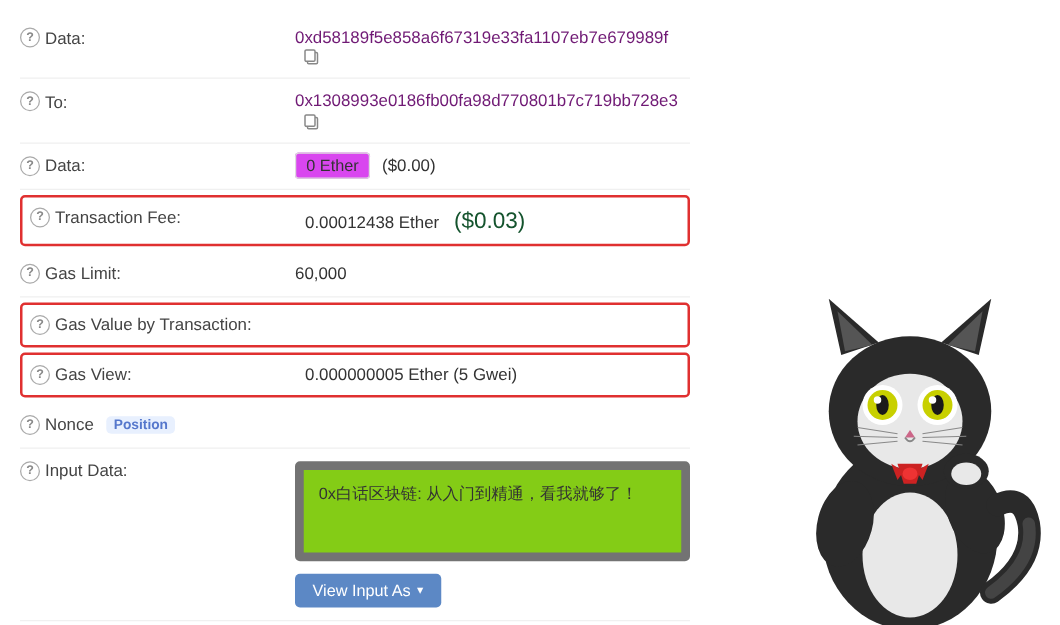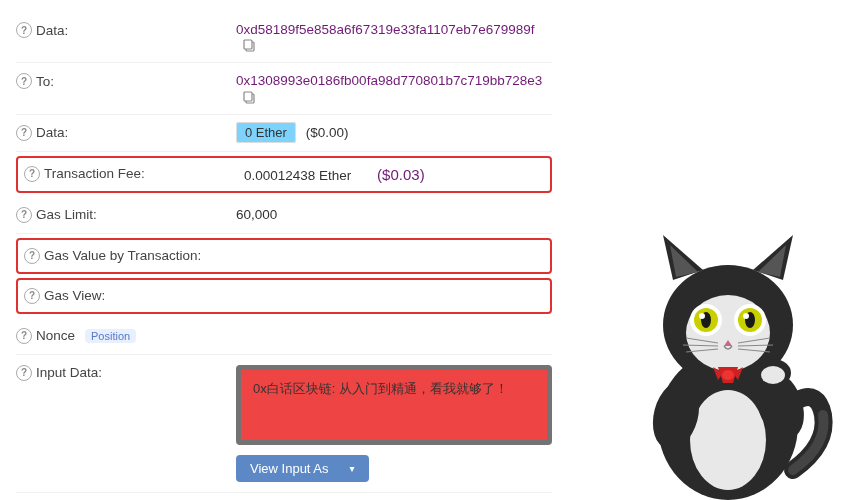--- a/index.html
+++ b/index.html
@@ -76,62 +76,62 @@
     }
     .copy-icon {
       display: inline-block;
       width: 14px;
       height: 14px;
       margin-left: 6px;
       cursor: pointer;
       vertical-align: middle;
     }
     .fee-usd {
-      color: #701a75;
-      font-size: 15px;
-      margin-left: 22px;
+      color: #14532d;
+      font-size: 18px;
+      margin-left: 8px;
     }
     .nonce-position-badge {
       display: inline-block;
       background: #e8f0fe;
       color: #5577cc;
       border-radius: 4px;
       font-size: 11px;
       padding: 1px 6px;
       margin-left: 6px;
-      font-weight: 400;
+      font-weight: 700;
     }
     .nonce-88 {
       margin-left: 10px;
       color: #555;
     }
     .input-data-box {
-      background: #ef4444;
-      border: 5px solid #737373;
+      background: #84cc16;
+      border: 7px solid #737373;
       border-radius: 4px;
       padding: 10px 12px;
       font-size: 13px;
       color: #333;
       min-height: 80px;
       width: 100%;
       word-break: break-all;
     }
     .input-data-row {
       flex-direction: column;
     }
     .input-data-row .row-label {
       margin-bottom: 6px;
     }
     .input-data-content {
       width: 100%;
     }
     .view-input-btn {
       display: inline-flex;
       align-items: center;
-      gap: 21px;
+      gap: 5px;
       background: #5c88c5;
       color: #fff;
       border: none;
       border-radius: 4px;
       padding: 6px 14px;
       font-size: 13px;
       margin-top: 10px;
       cursor: pointer;
     }
     .view-input-btn .chevron {
@@ -144,21 +144,21 @@
       right: 10px;
       width: 220px;
       height: 300px;
     }
     .ether-box {
       border: 1px solid #ddd;
       border-radius: 3px;
       padding: 2px 8px;
       font-size: 13px;
       margin-right: 6px;
-      background: #7dd3fc;
+      background: #d946ef;
     }
   </style>
 </head>
 <body>
 
 <div class="container">
   <div class="left-panel">
 
     <div class="row">
       <div class="row-label">
@@ -227,20 +227,21 @@
         <span class="help-icon">?</span>
         <span>Gas Value by Transaction:</span>
       </div>
     </div>
 
     <div class="row row-bordered">
       <div class="row-label">
         <span class="help-icon">?</span>
         <span>Gas View:</span>
       </div>
+      <div class="row-value">0.000000005 Ether (5 Gwei)</div>
     </div>
 
     <div class="row">
       <div class="row-label">
         <span class="help-icon">?</span>
         <span>Nonce</span>
         <span class="nonce-position-badge">Position</span>
       </div>
     </div>
 

